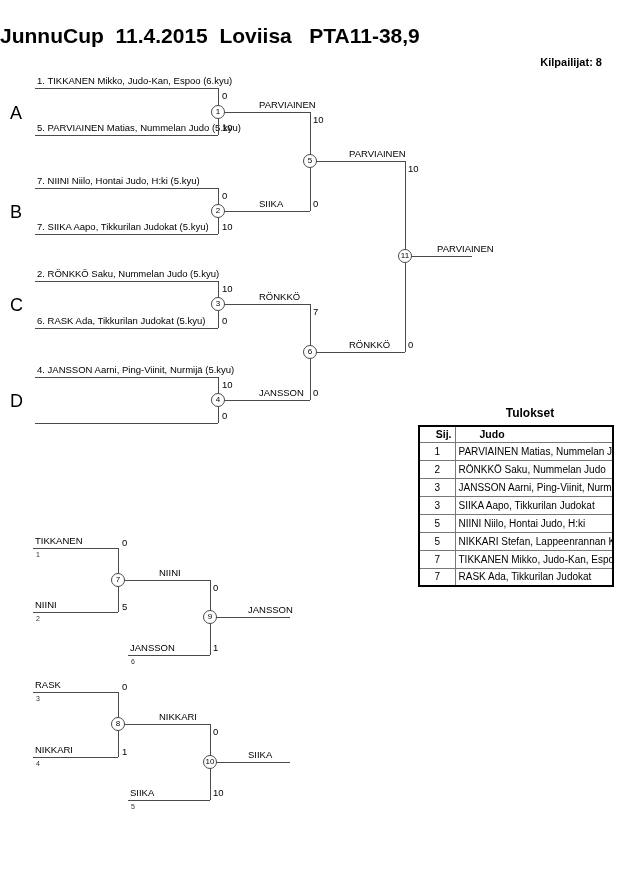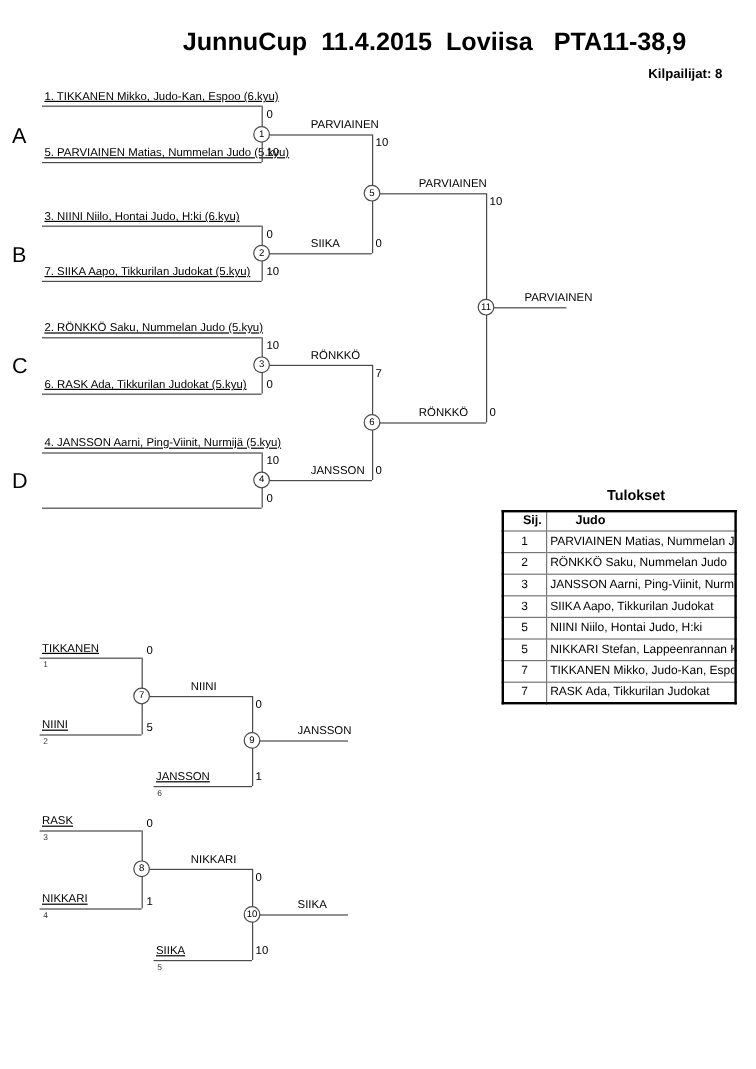--- a/index.html
+++ b/index.html
@@ -2,30 +2,30 @@
 <html><head>
 <meta charset="utf-8">
 <style>
   * { margin:0; padding:0; box-sizing:border-box; }
   html,body { background:#ffffff; }
   .page {
     position:relative; width:630px; height:891px; background:#fff;
     font-family:"Liberation Sans", sans-serif; color:#000; overflow:hidden;
   }
   .title {
-    position:absolute; top:24px; left:0; width:572px; text-align:right;
+    position:absolute; top:24px; left:0; width:572px; text-align:left;
     font-size:21px; font-weight:bold; white-space:pre;
   }
   .competitors {
     position:absolute; top:56px; right:28px; font-size:11px; font-weight:bold;
   }
   .pool { position:absolute; left:10px; font-size:18px; }
   .hl { position:absolute; height:0; border-top:1px solid #4a4a4a; }
   .vl { position:absolute; width:0; border-left:1px solid #4a4a4a; }
-  .nm { position:absolute; font-size:9.5px; line-height:11px; white-space:pre;text-decoration:underline; }
+  .nm { position:absolute; font-size:9.5px; line-height:11px; white-space:pre; }
   .wn { position:absolute; font-size:9.5px; line-height:11px; white-space:pre;padding-left:24px; }
   .sc { position:absolute; font-size:9.5px; line-height:11px; }
   .ref { position:absolute; font-size:7px; line-height:8px; color:#333; }
   .node {
     position:absolute; width:14px; height:14px; border:1px solid #4a4a4a;
     border-radius:50%; background:#fff; font-size:8px; line-height:8px;
     display:flex; align-items:center; justify-content:center; z-index:2;
   }
   .results { position:absolute; left:418px; top:406px; width:224px; }
   .results-title { text-align:center; font-weight:bold; font-size:12px; margin-bottom:5px; }
@@ -57,21 +57,21 @@
   <div class="hl" style="left:35px;top:88px;width:183px"></div>
   <div class="sc" style="left:222px;top:90px">0</div>
   <div class="nm" style="left:37px;top:122px">5. PARVIAINEN Matias, Nummelan Judo (5.kyu)</div>
   <div class="hl" style="left:35px;top:135px;width:183px"></div>
   <div class="sc" style="left:222px;top:122px">10</div>
   <div class="vl" style="left:218px;top:88px;height:47px"></div>
   <div class="node" style="left:211px;top:105px">1</div>
   <div class="hl" style="left:218px;top:112px;width:92px"></div>
   <div class="wn" style="left:235px;top:99px">PARVIAINEN</div>
 
-  <div class="nm" style="left:37px;top:175px">3. NIINI Niilo, Hontai Judo, H:ki (6.kyu)</div>
+  <div class="nm" style="left:37px;top:175px">7. NIINI Niilo, Hontai Judo, H:ki (5.kyu)</div>
   <div class="hl" style="left:35px;top:188px;width:183px"></div>
   <div class="sc" style="left:222px;top:190px">0</div>
   <div class="nm" style="left:37px;top:221px">7. SIIKA Aapo, Tikkurilan Judokat (5.kyu)</div>
   <div class="hl" style="left:35px;top:234px;width:183px"></div>
   <div class="sc" style="left:222px;top:221px">10</div>
   <div class="vl" style="left:218px;top:188px;height:46px"></div>
   <div class="node" style="left:211px;top:204px">2</div>
   <div class="hl" style="left:218px;top:211px;width:92px"></div>
   <div class="wn" style="left:235px;top:198px">SIIKA</div>
 

